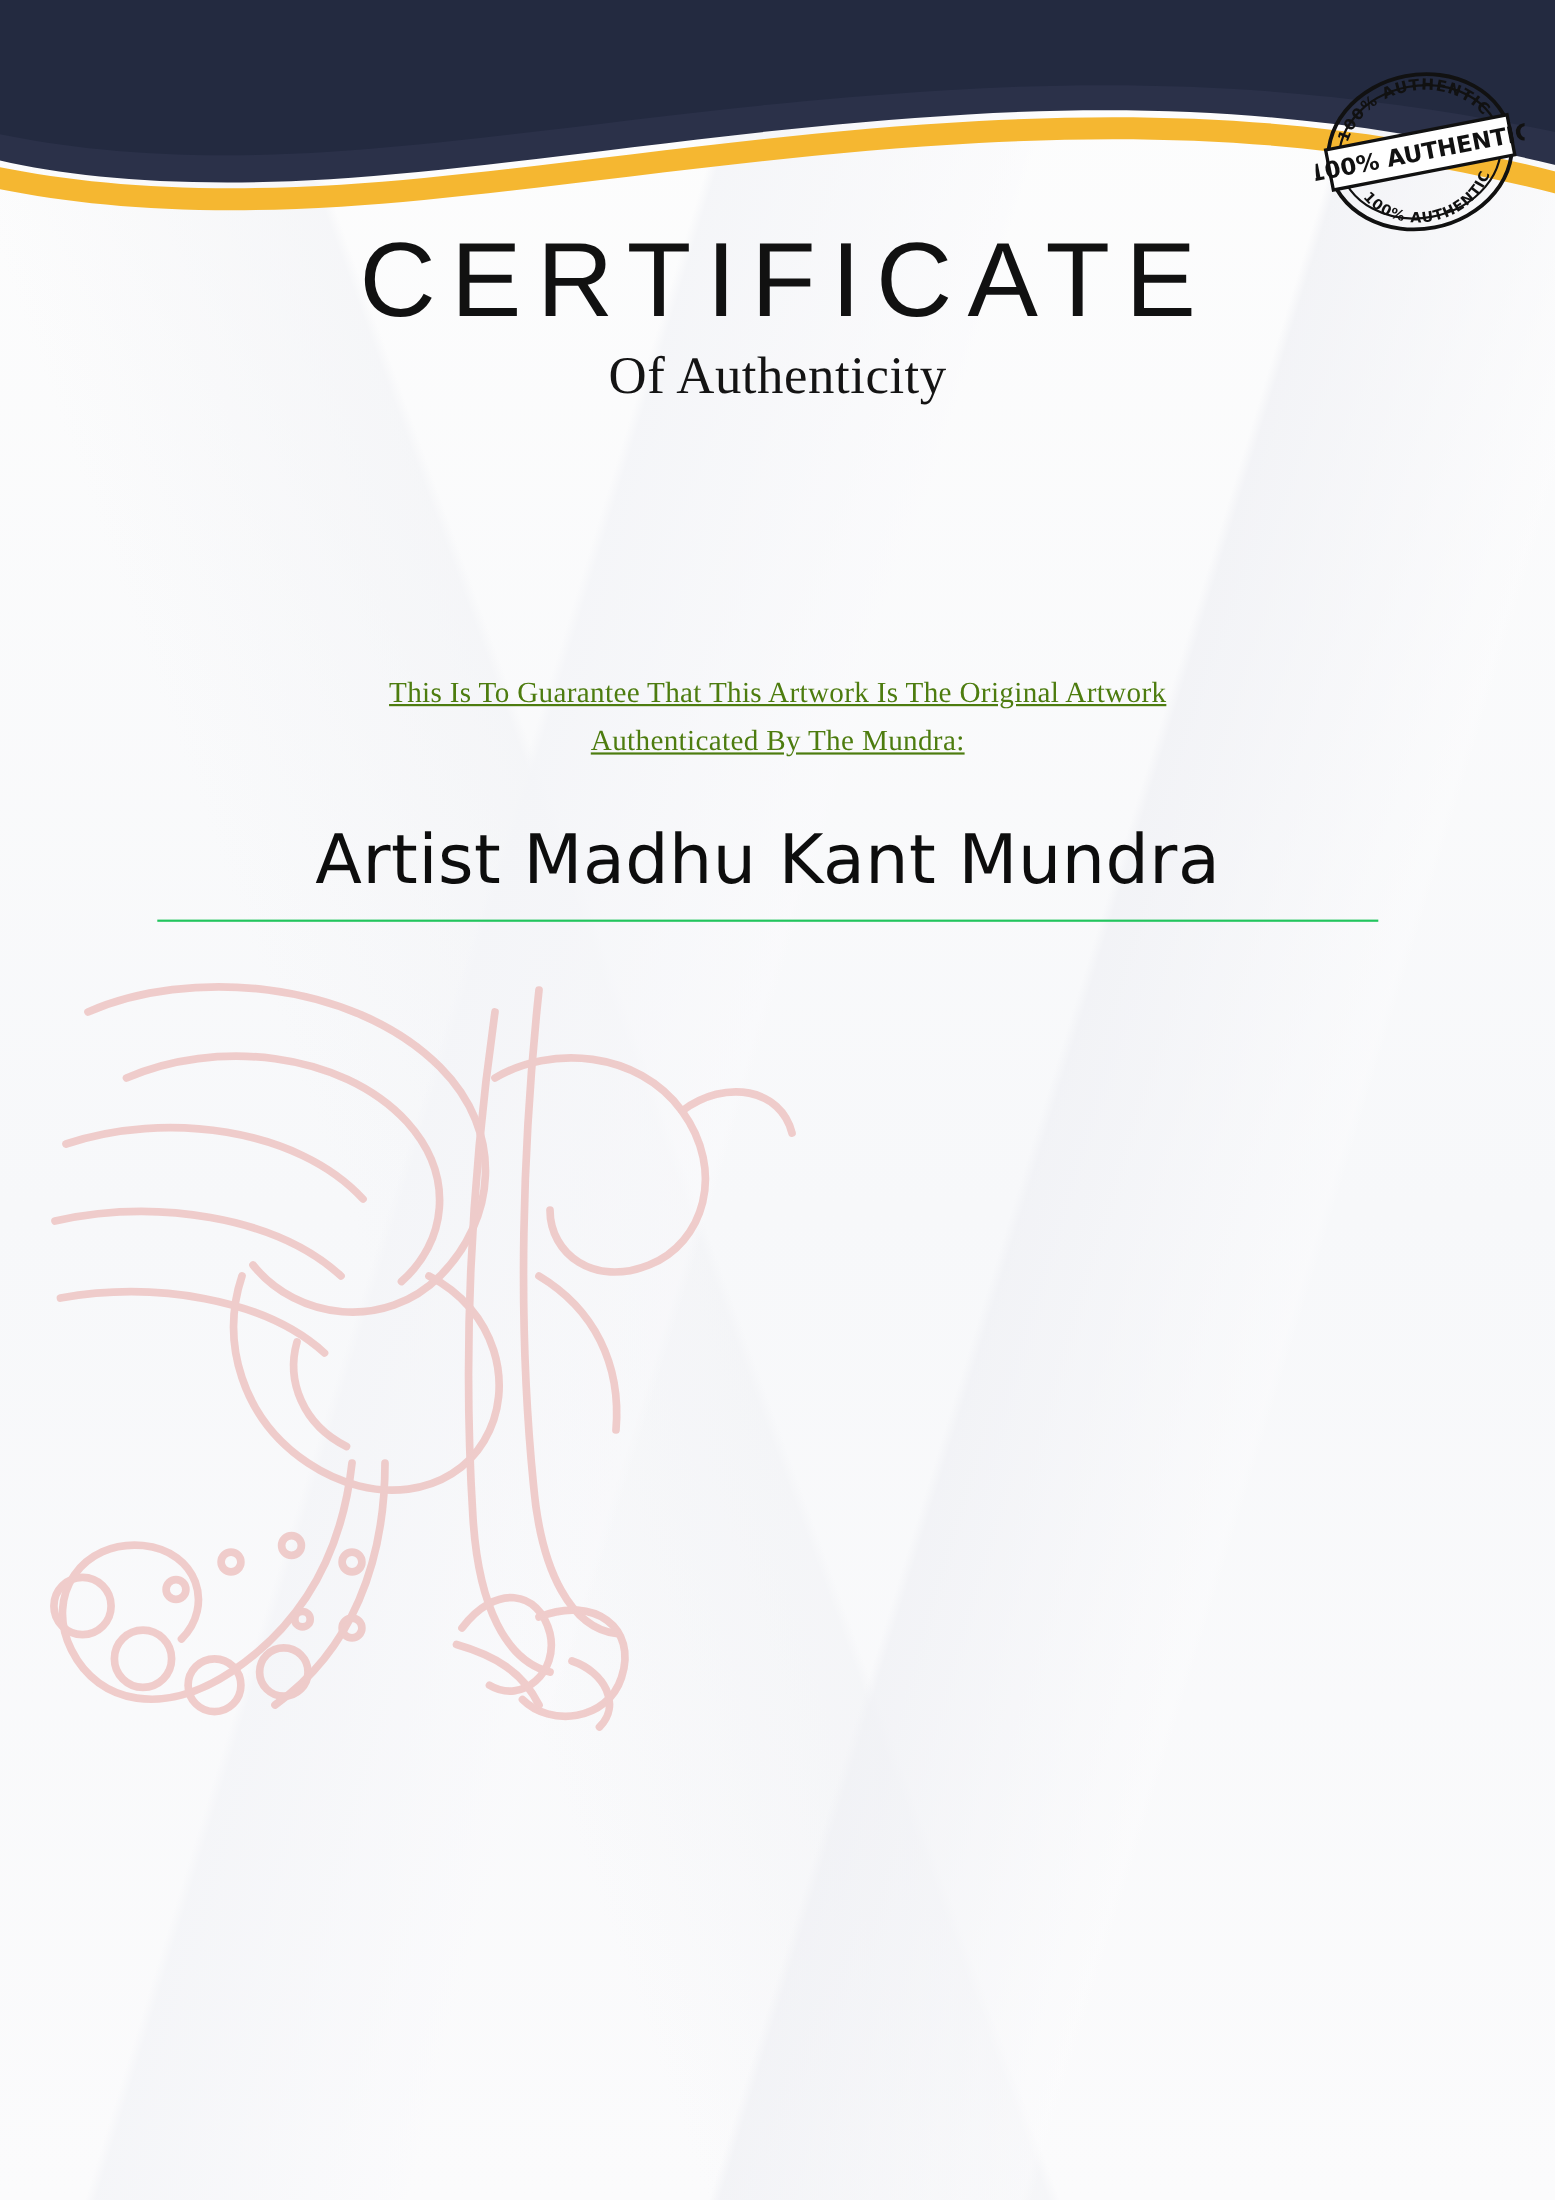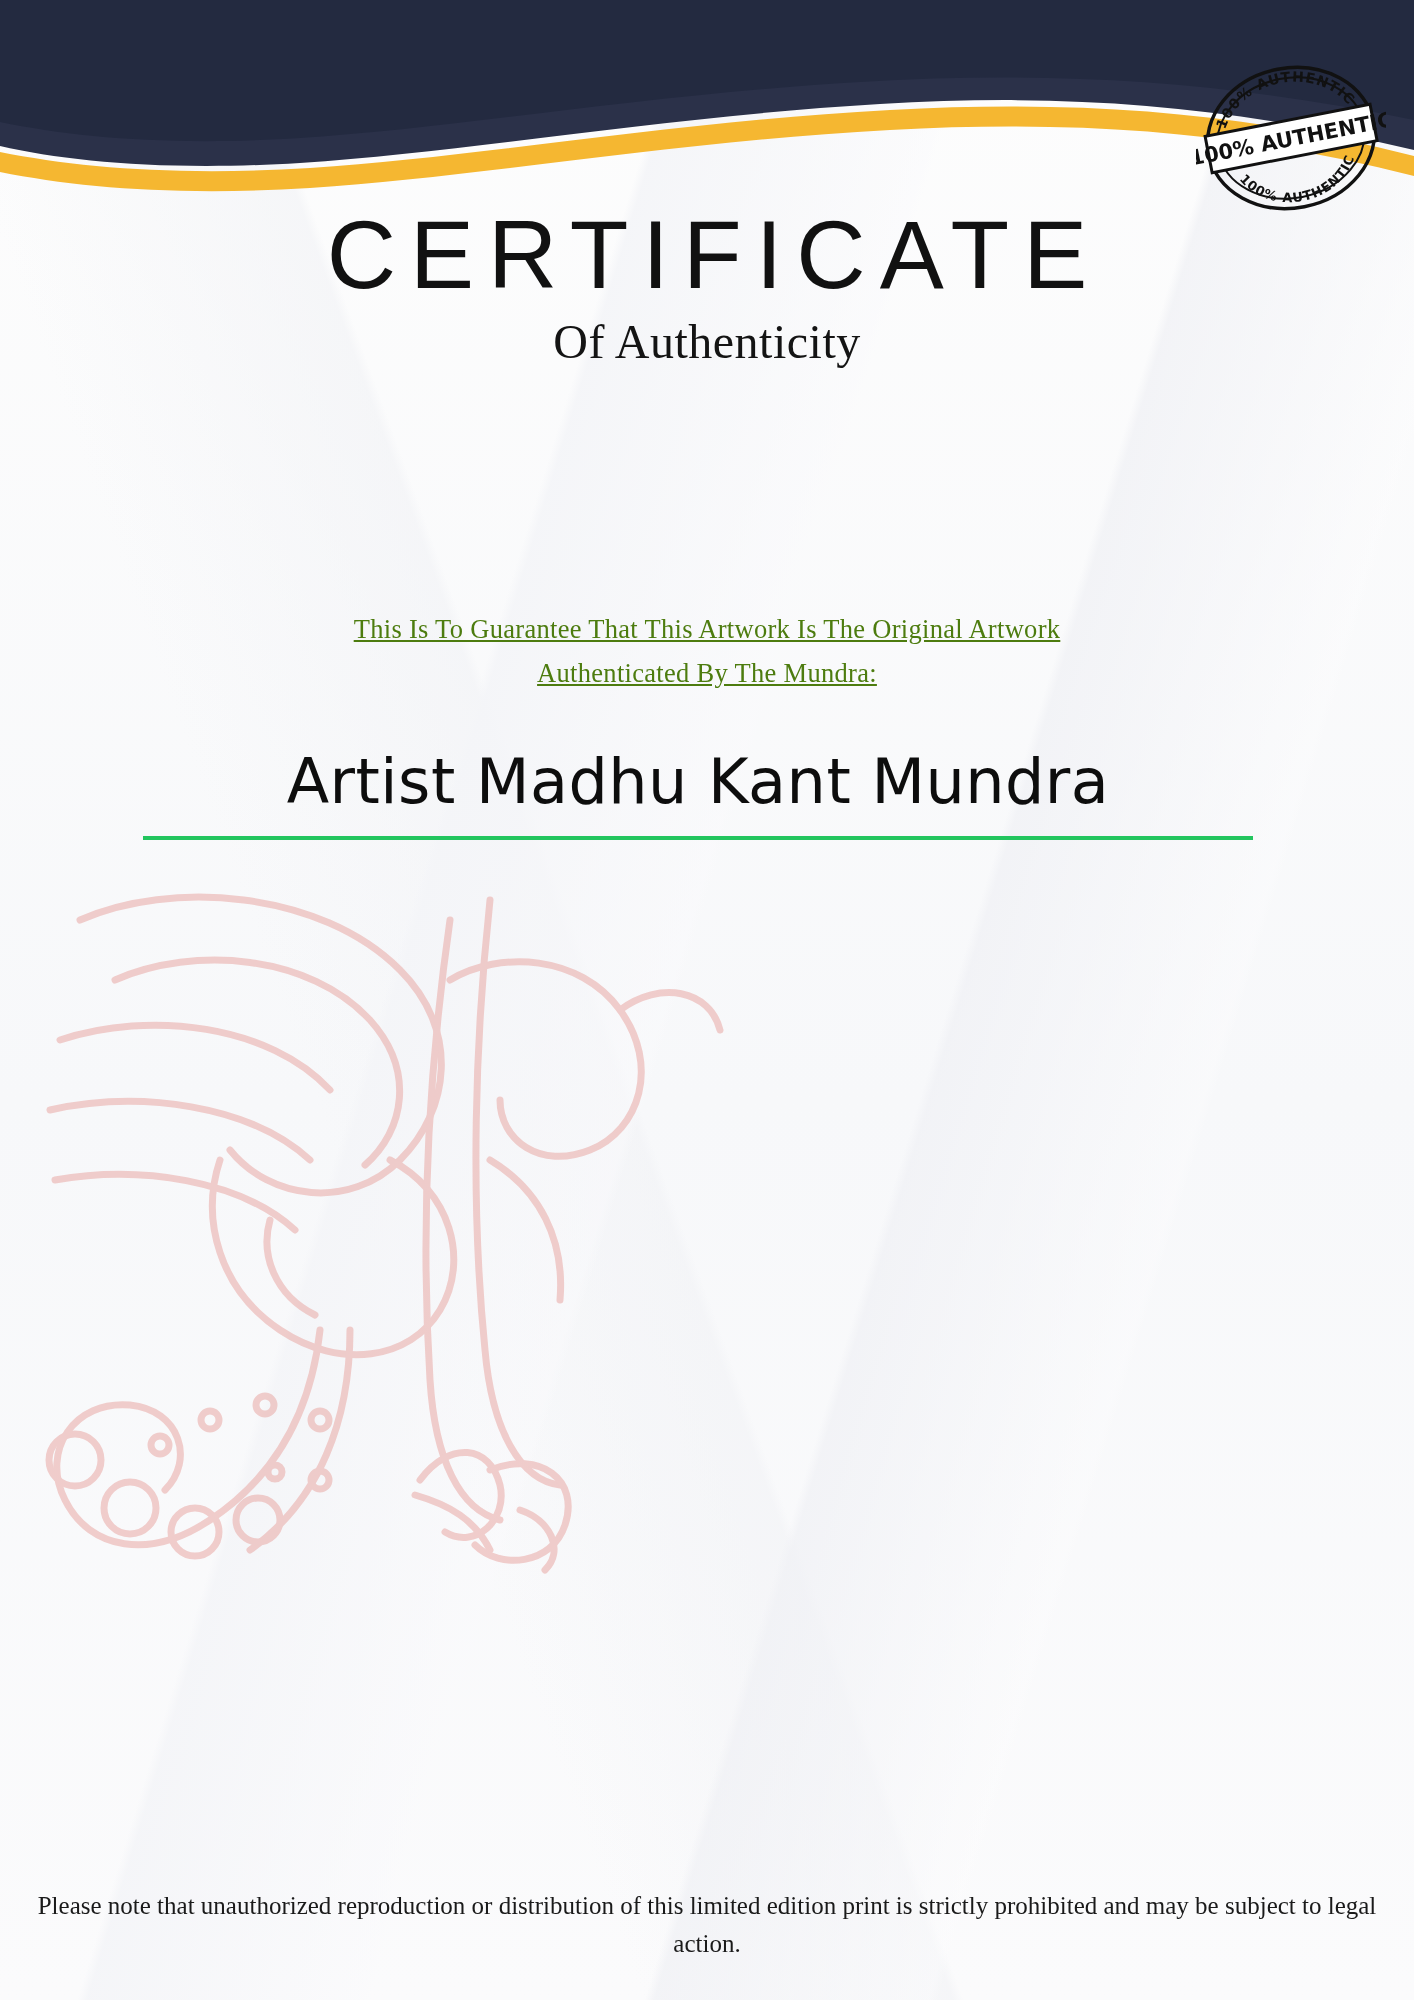--- a/index.html
+++ b/index.html
@@ -100,21 +100,21 @@
     text-decoration: underline;
   }
 
   .artist-name-wrap {
     position: absolute;
     top: 745px;
     left: 143px;
     width: 1110px;
     text-align: center;
     padding-bottom: 18px;
-    border-bottom: 4px solid #22c55e;
+    border-bottom: 2px solid #22c55e;
   }
   .artist-name {
     font-family: "DejaVu Sans", sans-serif;
     font-size: 62px;
     color: #0d0d0d;
     font-weight: 400;
     letter-spacing: 0.5px;
     white-space: nowrap;
   }
 
@@ -223,15 +223,14 @@
   <div class="guarantee">
     <div>This Is To Guarantee That This Artwork Is The Original Artwork</div>
     <div>Authenticated By The Mundra:</div>
   </div>
 
   <div class="artist-name-wrap">
     <div class="artist-name">Artist Madhu Kant Mundra</div>
   </div>
 
 
-  <div class="footer-note">Please note that unauthorized reproduction or distribution of this limited edition print is strictly prohibited and may be subject to legal action.</div>
 
 </div>
 
 </body></html>

